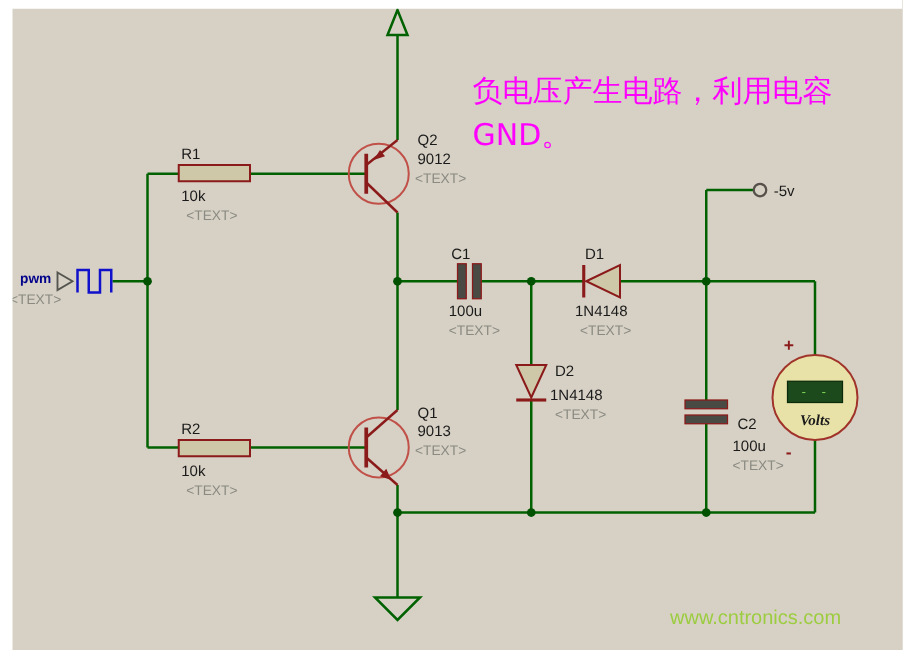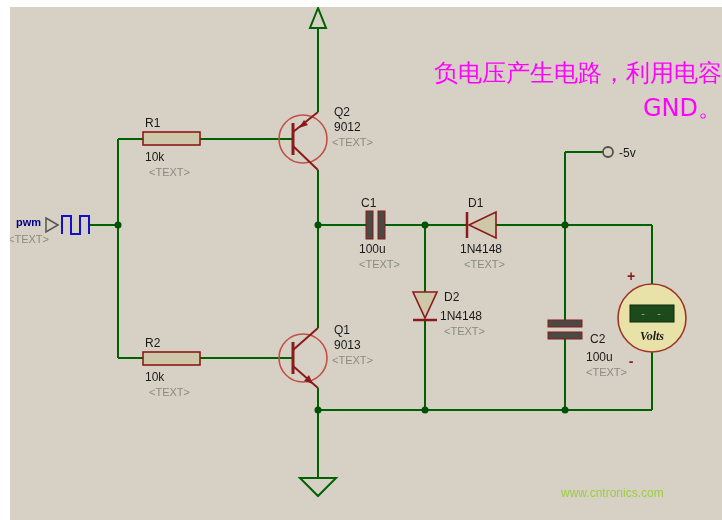--- a/index.html
+++ b/index.html
@@ -11,28 +11,27 @@
   svg.schematic { position:absolute; left:0; top:0; }
 
   .lbl  { font:12px "Liberation Sans", sans-serif; fill:#1a1a1a; }
   .txt  { font:11px "Liberation Sans", sans-serif; fill:#8a8a82; }
   .pwm  { font:bold 11px "Liberation Sans", sans-serif; fill:#00008b; }
   .pol  { font:bold 14px "Liberation Sans", sans-serif; fill:#8b1a1a; }
   .volts{ font:italic bold 12px "Liberation Serif", serif; fill:#1a1a1a; }
   .lcd  { font:10px "DejaVu Sans Mono", monospace; fill:#7ed957; letter-spacing:2px; }
 
   .annotation {
-    position:absolute; left:402px; top:56px; width:320px;
+    position:absolute; left:378px; top:56px; width:320px;
     color:#ff00ff; font-size:24px; line-height:35px;
     font-family:"DejaVu Sans", sans-serif;
-    text-align:right;
   }
   .watermark {
-    position:absolute; left:561px; top:486px;
-    color:#9ccc3f; font-size:12px;
+    position:absolute; left:536px; top:486px;
+    color:#9ccc3f; font-size:16px;
     font-family:"Liberation Sans", sans-serif;
   }
 </style>
 </head>
 <body>
 
 <div class="stage">
 
   <svg class="schematic" width="722" height="520" viewBox="0 0 722 520">
 

